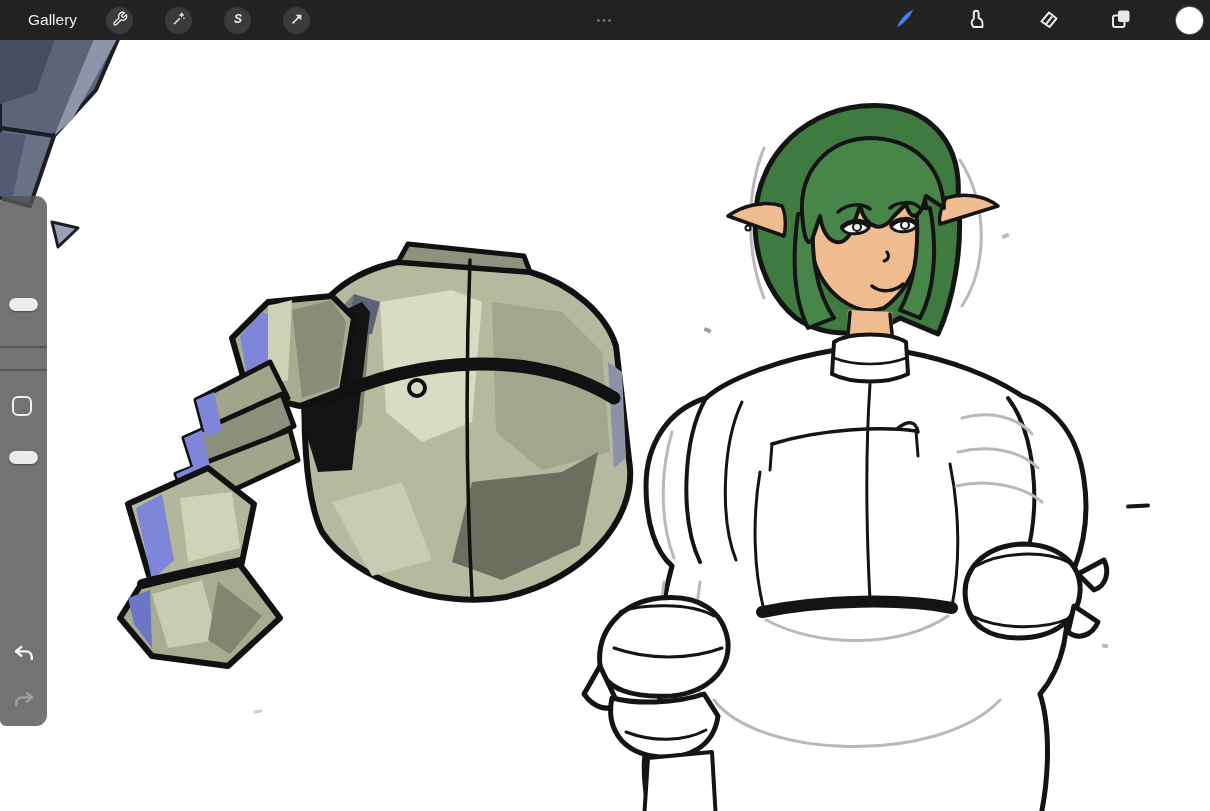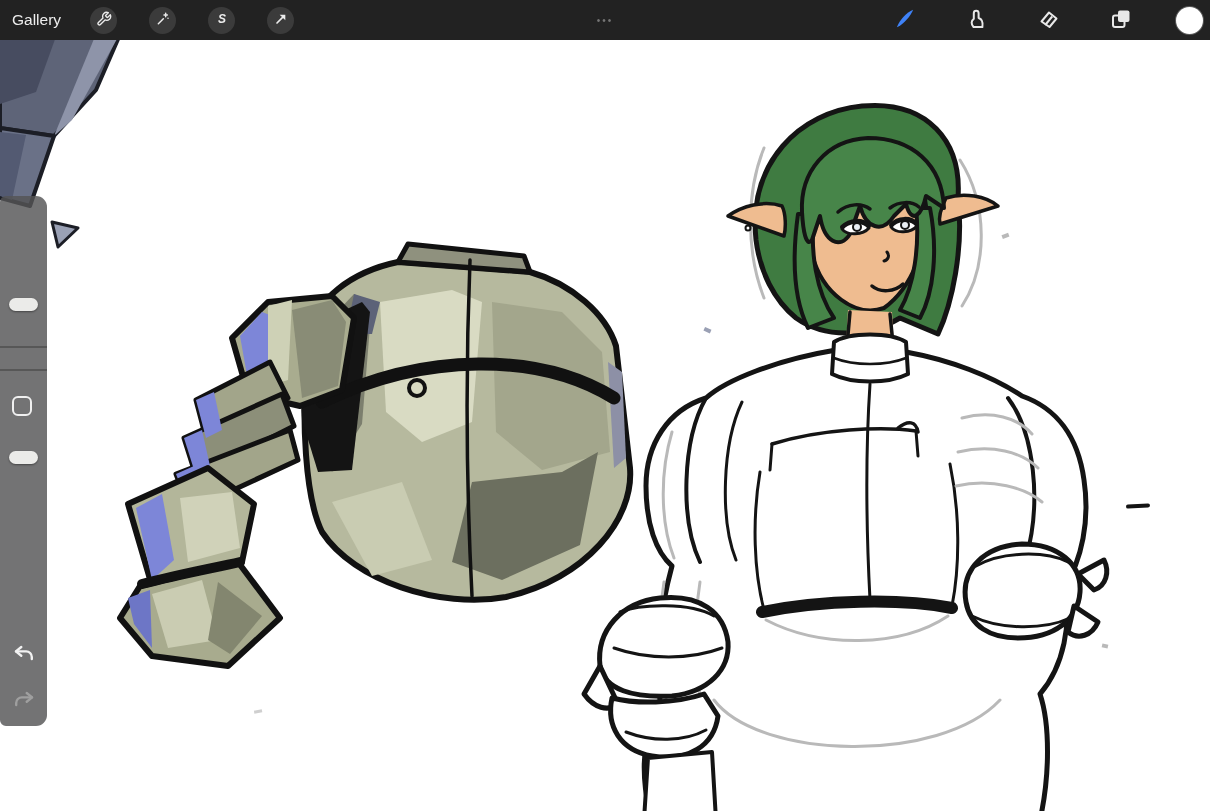--- a/index.html
+++ b/index.html
@@ -11,21 +11,21 @@
   
   .canvas{position:absolute;inset:0;background:#ffffff;}
   .canvas svg{position:absolute;top:0;left:0;}
   
   .toolbar{
     position:absolute;top:0;left:0;width:1210px;height:40px;
     background:#222222;display:flex;align-items:center;z-index:20;
   }
   .gallery-btn{
     background:none;border:none;color:#ededed;font-size:15.5px;
-    font-family:inherit;padding:0 13px 0 12px;height:40px;cursor:pointer;
+    font-family:inherit;padding:0 13px 0 28px;height:40px;cursor:pointer;
   }
   .tool-circle{
     width:27px;height:27px;border-radius:50%;background:#3b3b3b;border:none;
     margin:0 16px;display:flex;align-items:center;justify-content:center;
     padding:0;cursor:pointer;flex:0 0 auto;
   }
   .center-dots{
     position:absolute;left:50%;top:0;transform:translateX(-50%);
     height:40px;display:flex;align-items:center;color:#757575;
     font-size:10px;letter-spacing:2px;cursor:pointer;user-select:none;

